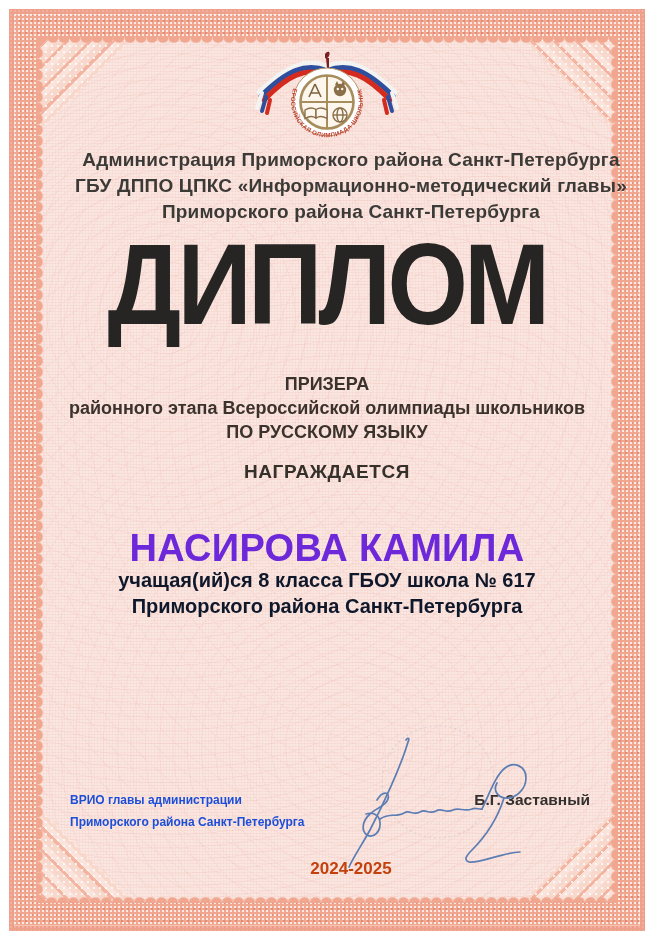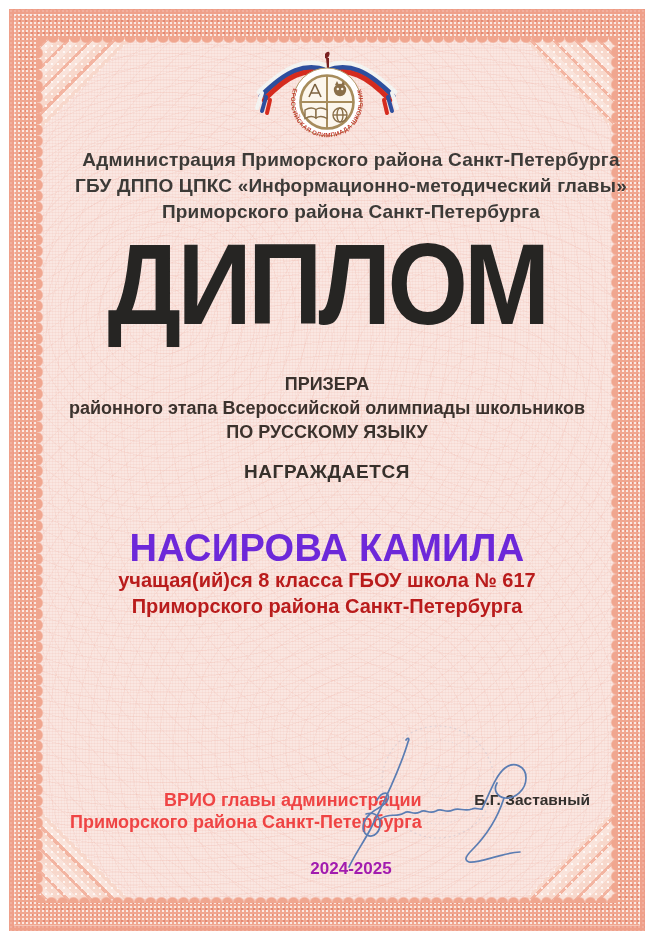--- a/index.html
+++ b/index.html
@@ -64,24 +64,24 @@
   .abs{position:absolute;left:0;right:0;text-align:center;}
   .logo-wrap{top:46px;}
   .org-header{top:147px;font-size:19px;line-height:26px;font-weight:700;color:#3c3a37;letter-spacing:.2px;margin-left:48px;}
   .diploma-title{
     top:226px;font-size:110px;line-height:112px;font-weight:700;color:#262523;
     letter-spacing:-4px;transform:scale(.94,1.04);transform-origin:center top;
   }
   .award-block{top:372px;font-size:18px;line-height:24px;font-weight:700;color:#3b322d;}
   .awarded-label{top:461px;font-size:19px;font-weight:700;color:#36302b;letter-spacing:.6px;}
   .recipient-name{top:527px;font-size:38px;font-weight:700;color:#6d28d9;letter-spacing:.3px;}
-  .recipient-lines{top:567px;font-size:20px;line-height:26px;font-weight:700;color:#b91c1c;}
-  .signer-left{position:absolute;left:70px;top:789px;text-align:right;font-size:18px;line-height:22px;font-weight:700;color:#ef4444;}
+  .recipient-lines{top:567px;font-size:20px;line-height:26px;font-weight:700;color:#0f172a;}
+  .signer-left{position:absolute;left:70px;top:789px;text-align:left;font-size:12px;line-height:22px;font-weight:700;color:#1d4ed8;}
   .signer-right{position:absolute;right:64px;top:791px;text-align:left;font-size:15.5px;font-weight:700;color:#34302d;}
-  .year-line{top:859px;font-size:17px;font-weight:700;color:#a21caf;margin-left:48px;}
+  .year-line{top:859px;font-size:17px;font-weight:700;color:#c2410c;margin-left:48px;}
   .signature-layer{position:absolute;left:320px;top:680px;width:240px;height:210px;pointer-events:none;}
 </style>
 </head>
 <body>
 
 <div class="page">
 
   <div class="frame">
     <div class="inner">
       <div class="corner corner-stripes-fwd corner-tl"></div>

